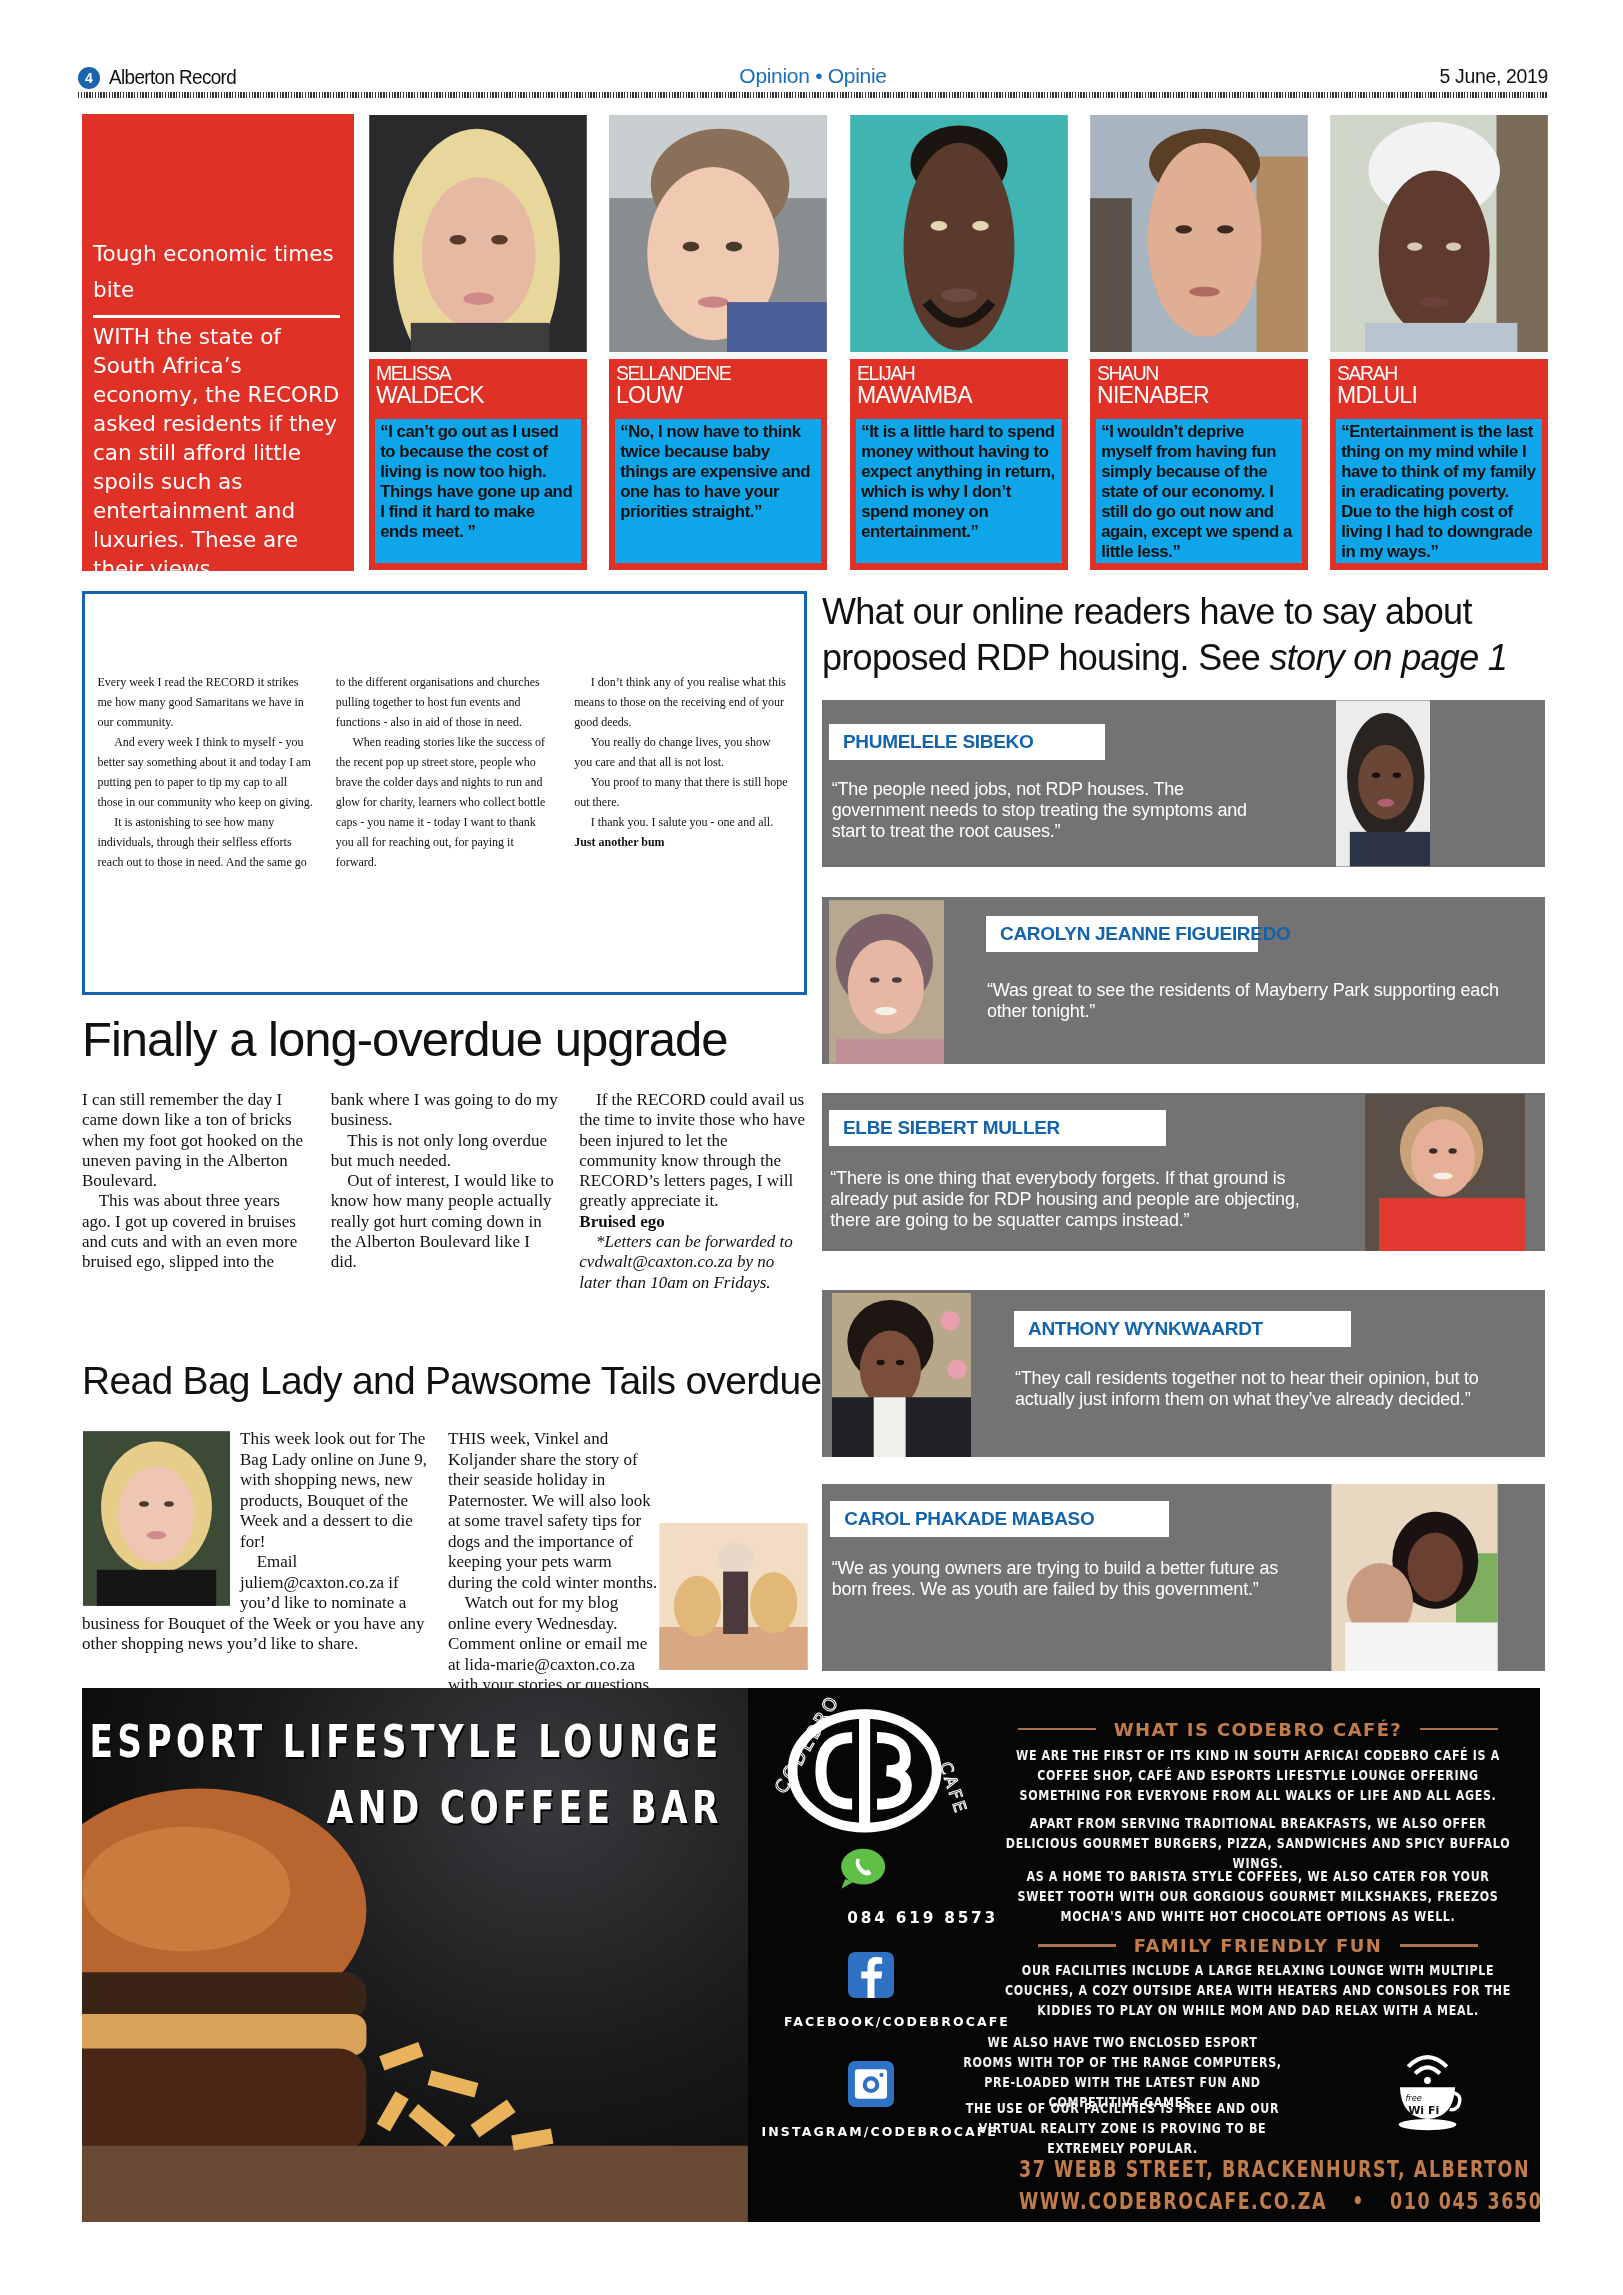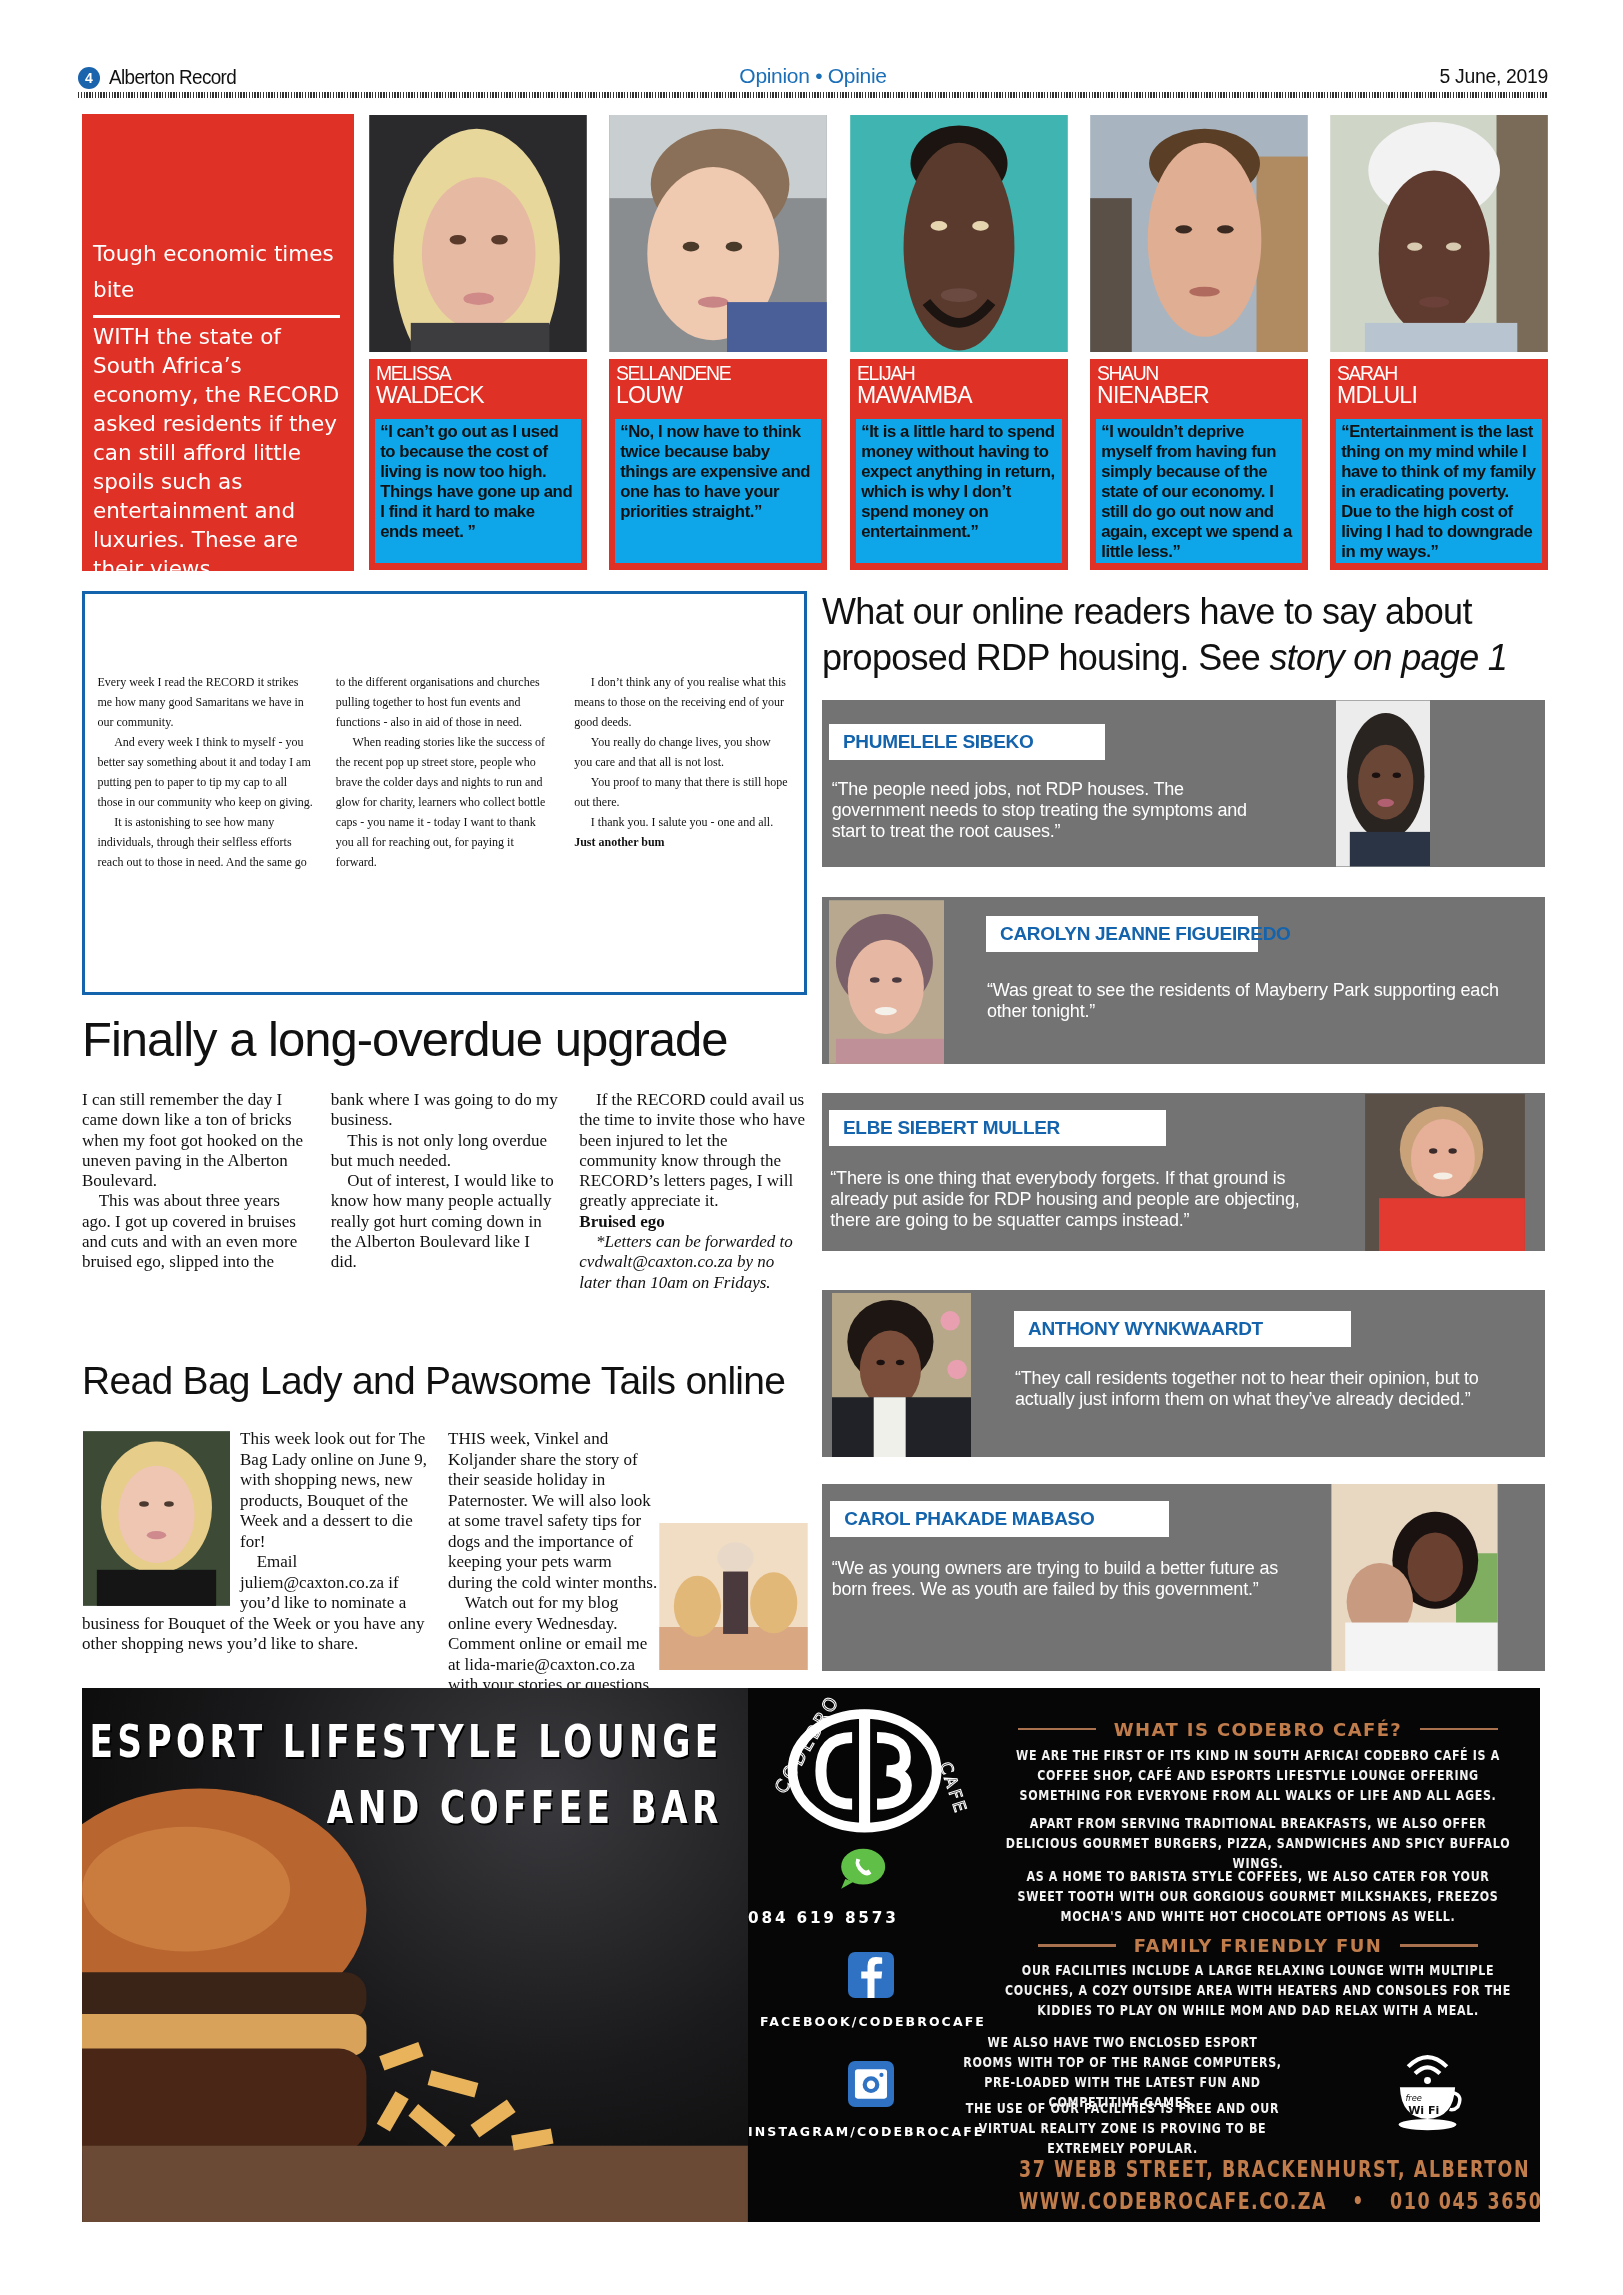--- a/index.html
+++ b/index.html
@@ -69,21 +69,21 @@
   
   .ad { position: absolute; left: 82px; top: 1688px; width: 1458px; height: 534px; background: #060606; overflow: hidden; }
   .ad-left { position: absolute; left: 0; top: 0; width: 666px; height: 534px; overflow: hidden;
     background: radial-gradient(ellipse at 70% 20%, #3a3a3e 0%, #1a1a1c 45%, #0a0a0a 80%); }
   .ad-headline { position: absolute; right: 25px; font-family: "DejaVu Sans", sans-serif; font-weight: bold; color: #fff; font-size: 44px; letter-spacing: 5.6px; transform: scaleX(0.78); transform-origin: right; white-space: nowrap; text-shadow: 2.1px 2.1px 0 #000; }
   .ad-mid { position: absolute; left: 666px; top: 0; width: 229px; height: 534px; }
   .ad-right { position: absolute; left: 895px; top: 0; width: 562px; height: 534px; text-align: center; }
   .ad-section-title { position: relative; display: flex; align-items: center; justify-content: center; gap: 18px; color: #c07c4b; font-family: "DejaVu Sans", sans-serif; font-weight: bold; font-size: 18px; letter-spacing: 1.4px; }
   .ad-section-title .bar { flex: 0 0 78px; height: 2.8px; background: #a9714d; }
   .ad-para { color: #f3f3f3; font-family: "DejaVu Sans", sans-serif; font-weight: bold; font-size: 13.5px; line-height: 20px; letter-spacing: 0.8px; transform: scaleX(0.82); transform-origin: center; }
-  .ad-contact { color: #fff; font-family: "DejaVu Sans", sans-serif; font-weight: bold; font-size: 14px; letter-spacing: 2.1px; text-align: left; }
+  .ad-contact { color: #fff; font-family: "DejaVu Sans", sans-serif; font-weight: bold; font-size: 14px; letter-spacing: 2.1px; text-align: right; }
   .ad-address { color: #c07c4b; font-family: "DejaVu Sans", sans-serif; font-weight: bold; font-size: 23.6px; letter-spacing: 2.1px; line-height: 32px; transform: scaleX(0.74); transform-origin: center; white-space: nowrap; }
 </style>
 </head>
 <body>
 
 <div class="masthead">
   <div class="page-num">4</div>
   <div class="pub-name">Alberton Record</div>
   <div class="section-name">Opinion • Opinie</div>
   <div class="issue-date">5 June, 2019</div>
@@ -212,21 +212,21 @@
 <div class="upgrade-cols">
   <p class="first">I can still remember the day I came down like a ton of bricks when my foot got hooked on the uneven paving in the Alberton Boulevard.</p>
   <p>This was about three years ago. I got up covered in bruises and cuts and with an even more bruised ego, slipped into the bank where I was going to do my business.</p>
   <p>This is not only long overdue but much needed.</p>
   <p>Out of interest, I would like to know how many people actually really got hurt coming down in the Alberton Boulevard like I did.</p>
   <p>If the RECORD could avail us the time to invite those who have been injured to let the community know through the RECORD’s letters pages, I will greatly appreciate it.</p>
   <p class="sig">Bruised ego</p>
   <p class="note">*Letters can be forwarded to cvdwalt@caxton.co.za by no later than 10am on Fridays.</p>
 </div>
 
-<div class="headline h-online">Read Bag Lady and Pawsome Tails online</div>
+<div class="headline h-online">Read Bag Lady and Pawsome Tails overdue</div>
 <div class="bag-photo">
   <svg width="147" height="175" viewBox="0 0 212 252">
       <rect width="212" height="252" fill="#3c4a36"></rect>
       <ellipse cx="106" cy="110" rx="80" ry="95" fill="#e6cd8a"></ellipse>
       <ellipse cx="106" cy="120" rx="55" ry="70" fill="#eec6b2"></ellipse>
       <ellipse cx="88" cy="105" rx="7" ry="4" fill="#4a3a30"></ellipse>
       <ellipse cx="124" cy="105" rx="7" ry="4" fill="#4a3a30"></ellipse>
       <ellipse cx="106" cy="150" rx="14" ry="6" fill="#cf8a8e"></ellipse>
       <rect x="20" y="200" width="172" height="52" fill="#151515"></rect>
     </svg>

